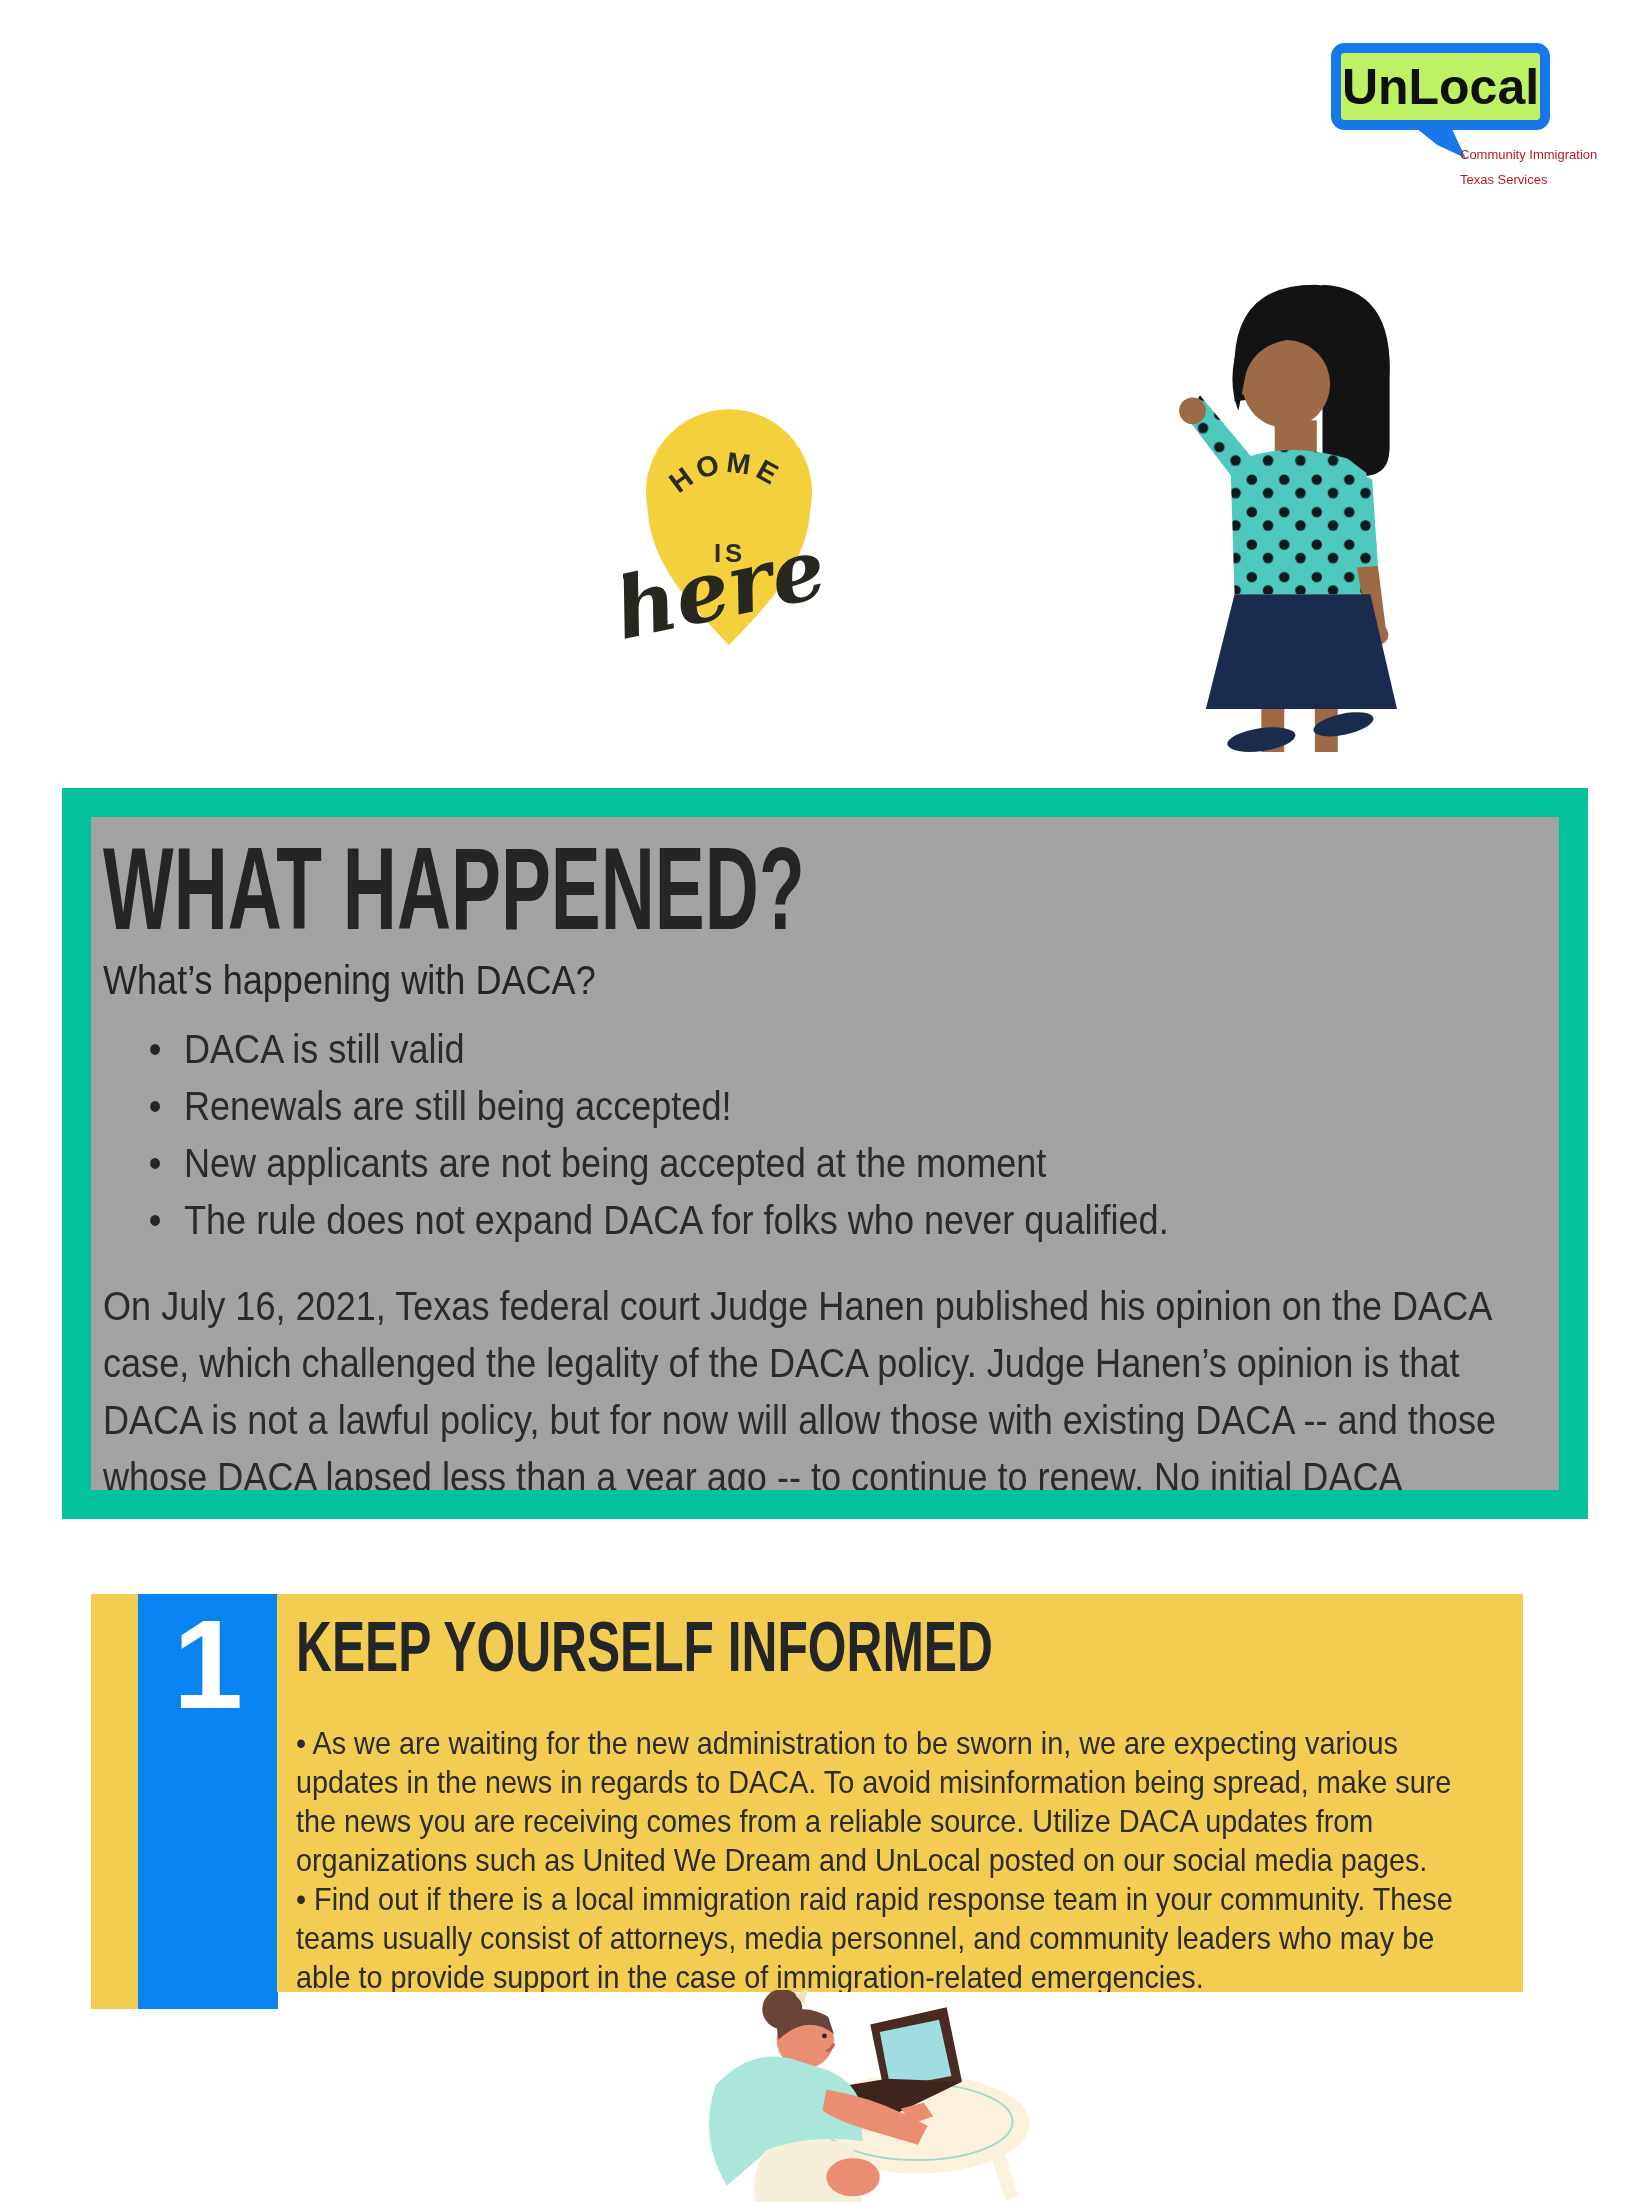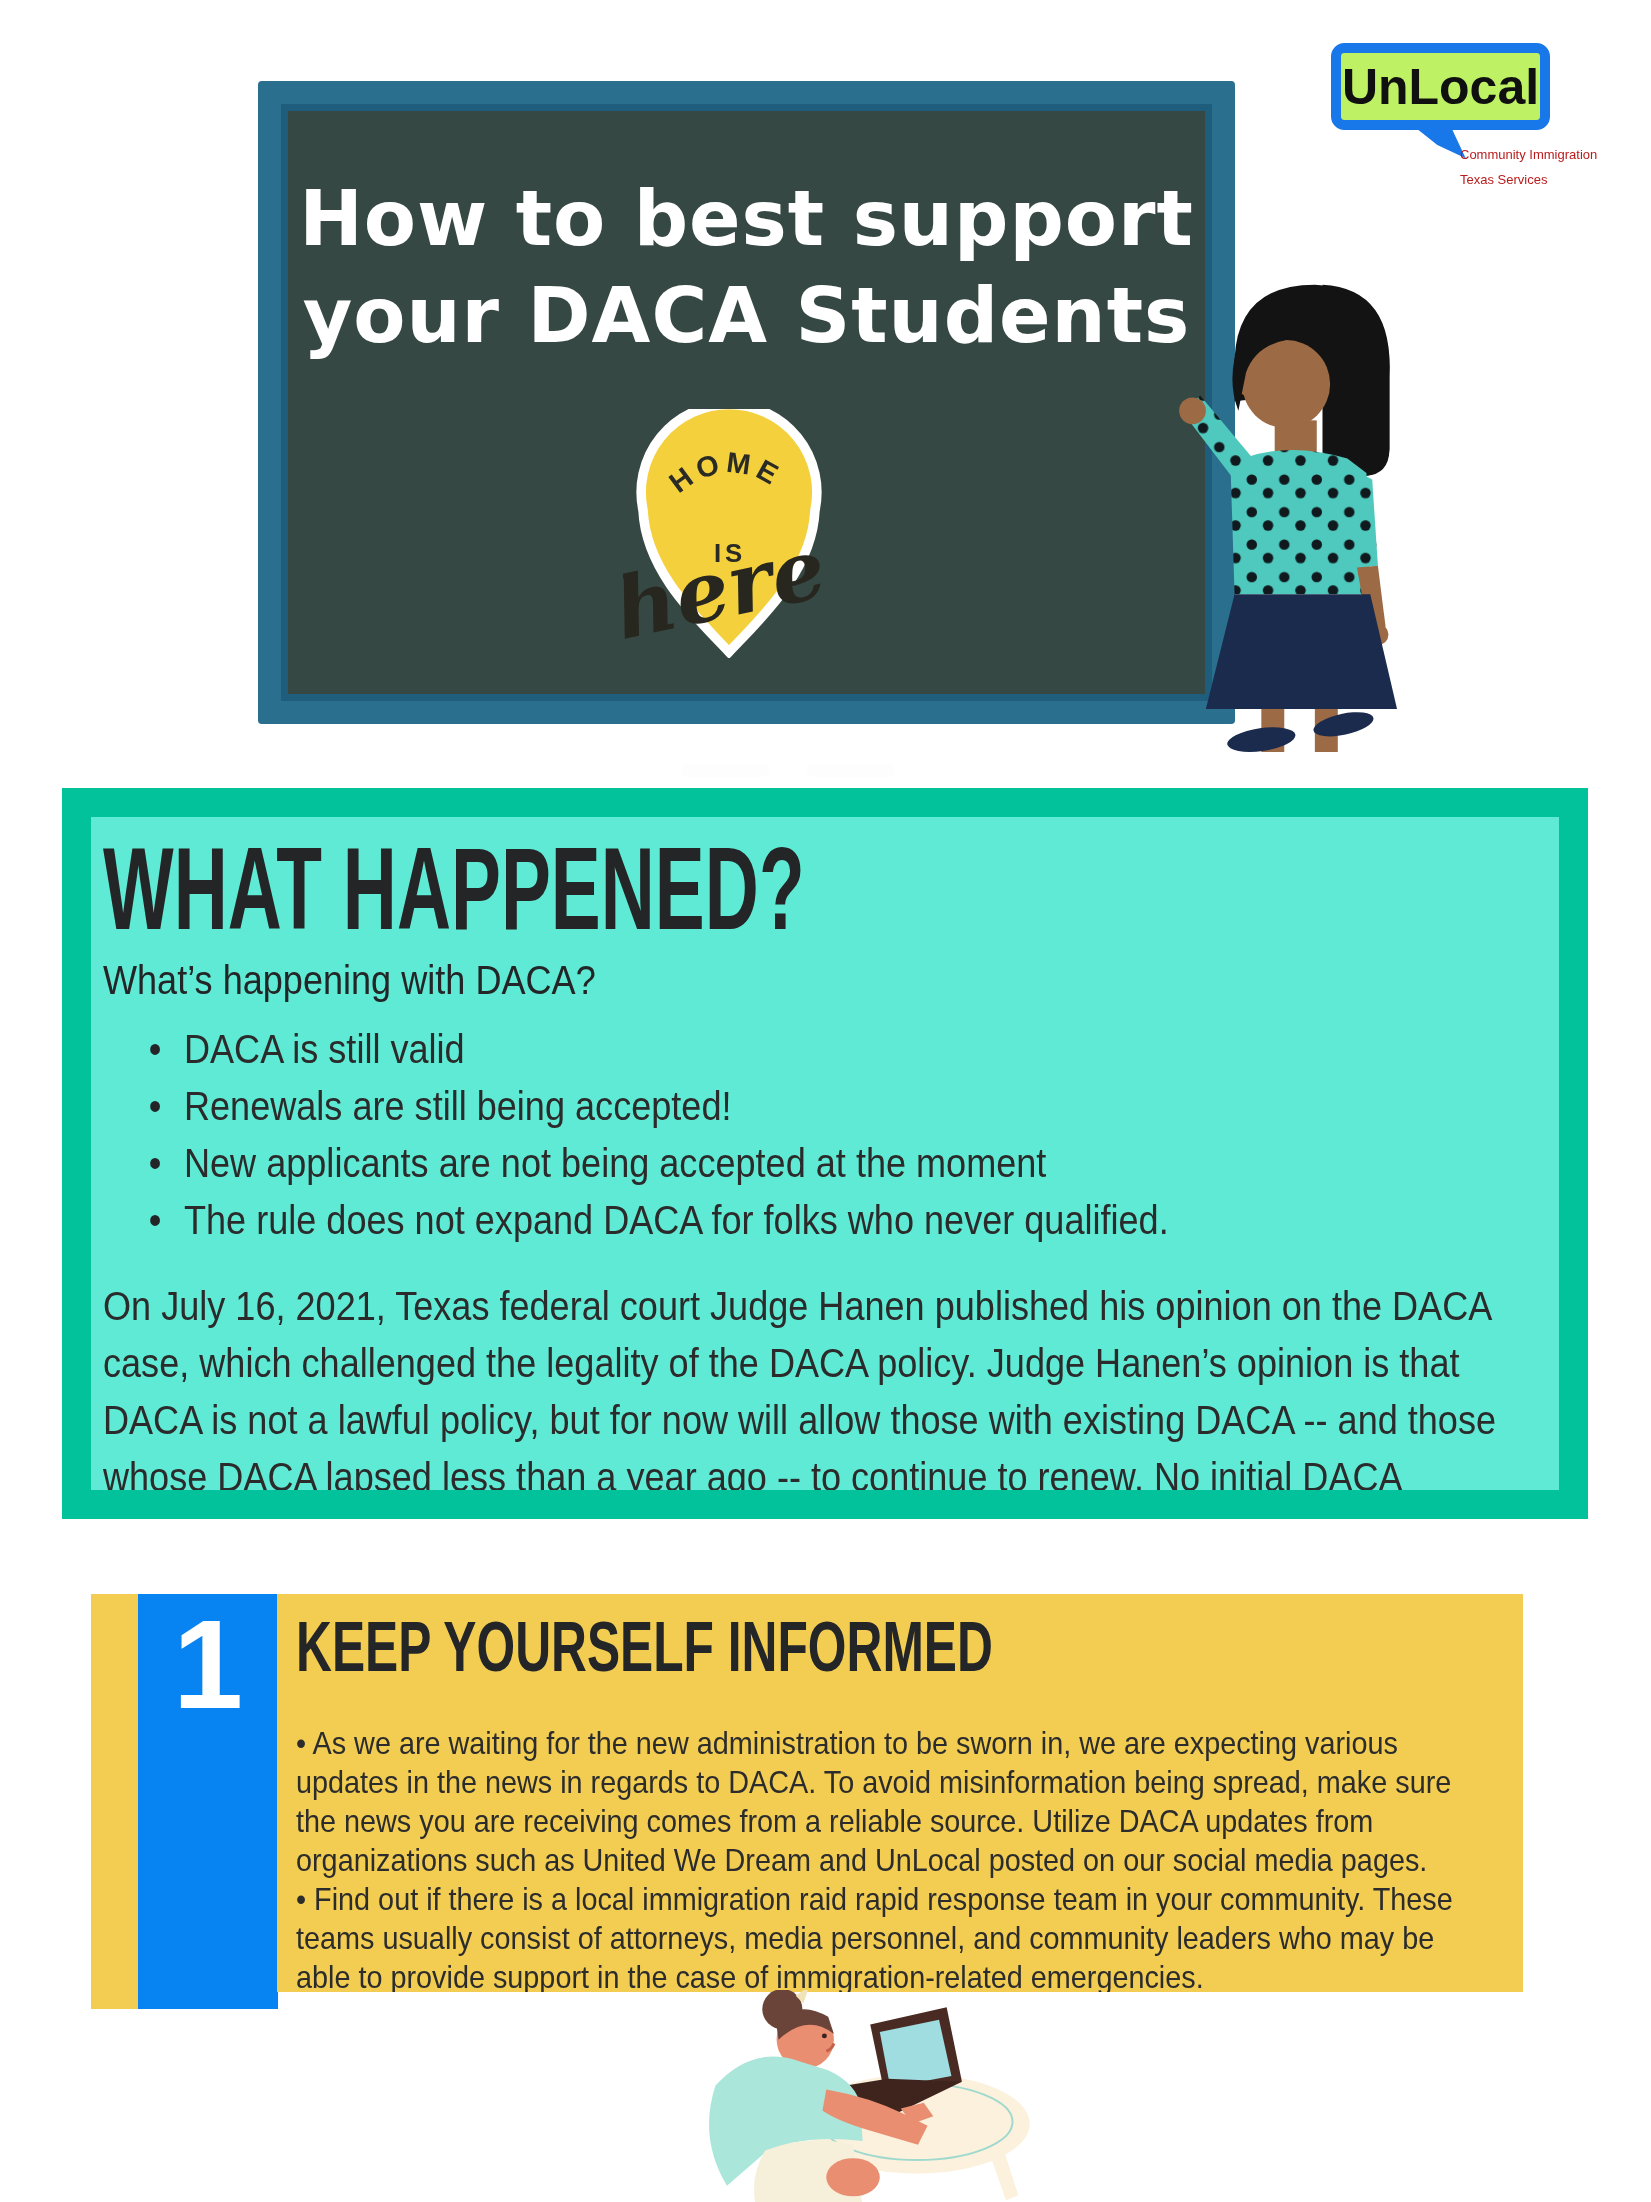--- a/index.html
+++ b/index.html
@@ -44,21 +44,21 @@
   .cond { display:inline-block; transform:scaleX(0.64); transform-origin:left top; white-space:nowrap; }
   .cond2 { display:inline-block; transform:scaleX(0.70); transform-origin:left top; white-space:nowrap; }
   .narrow { display:block; transform:scaleX(0.88); transform-origin:left top; width:113.6%; }
   .narrow2 { display:block; transform:scaleX(0.90); transform-origin:left top; width:111.1%; }
   
   .box1 {
     position:absolute; left:62px; top:788px; width:1526px; height:731px;
     background:#01c29b; padding:29px; box-sizing:border-box;
   }
   .box1-inner {
-    width:100%; height:100%; background:#5eead4;
+    width:100%; height:100%; background:#a3a3a3;
     padding:9.6px 34px 0 11.5px; box-sizing:border-box; overflow:hidden;
   }
   .box1 h1 { margin:3.8px 0 0 0; font-size:117px; line-height:1.0; color:#232527; font-weight:bold; }
   .subhead { margin:10px 0 0 0; font-size:41px; color:#232527; }
   .wh-list { margin:17px 0 0 0; padding:0 0 0 92px; list-style:none; }
   .wh-list li { font-size:41px; line-height:57px; color:#2b2b2b; }
   .wh-list li::before { content:"•"; display:inline-block; width:40px; margin-left:-40px; color:#232527; }
   .wh-para { margin:29px 0 0 0; font-size:41px; line-height:57px; color:#2b2b2b; }
   
   .strip-left { position:absolute; left:91px; top:1594px; width:47px; height:415px; background:#f2cd52; }
@@ -75,27 +75,20 @@
   .s1-list { margin:42px 0 0 0; padding:0; list-style:none; }
   .s1-list li { font-size:32px; line-height:39px; color:#2c2c2c; }
   .s1-list li::before { content:"• "; color:#2c2c2c; }
   .laptop-svg { position:absolute; left:683px; top:1990px; }
 </style>
 </head>
 <body>
 
 <div class="page">
 
-  <div class="frame">
-    <div class="board">
-      <div class="board-title">How to best support your DACA Students</div>
-    </div>
-    <div class="chalk c1"></div>
-    <div class="chalk c2"></div>
-  </div>
 
   <svg class="pin-svg" width="212" height="249" viewBox="0 0 222 260">
     <path d="M111 254 C78 219 24 170 21 106 A92 92 0 1 1 201 106 C198 170 144 219 111 254 Z" fill="#f4d03c" stroke="#ffffff" stroke-width="10"></path>
     <defs>
       <path id="homeArc" d="M41 122 A74 74 0 0 1 181 112" fill="none"></path>
     </defs>
     <text font-family="Liberation Sans, sans-serif" font-size="30" font-weight="bold" fill="#2b2b25" letter-spacing="5">
       <textPath href="#homeArc" startOffset="50%" text-anchor="middle">HOME</textPath>
     </text>
     <text x="112" y="160" text-anchor="middle" font-family="Liberation Sans, sans-serif" font-size="27" font-weight="bold" letter-spacing="4" fill="#2b2b25">IS</text>

